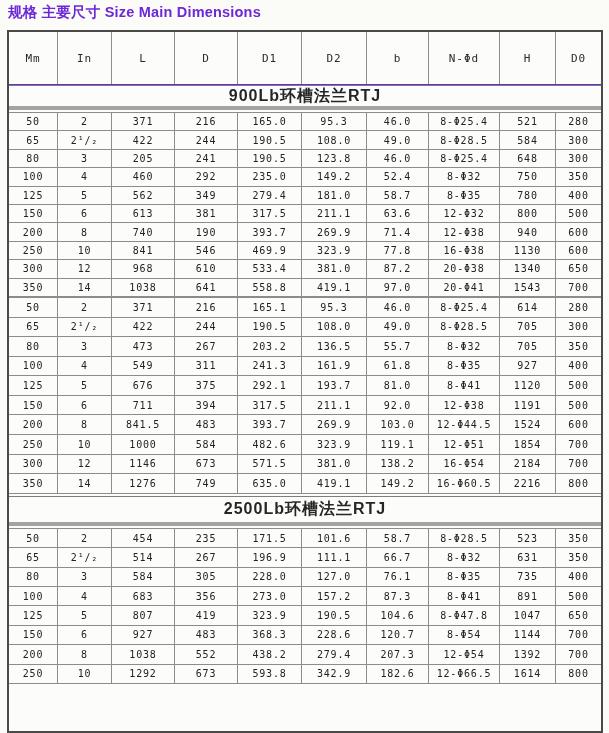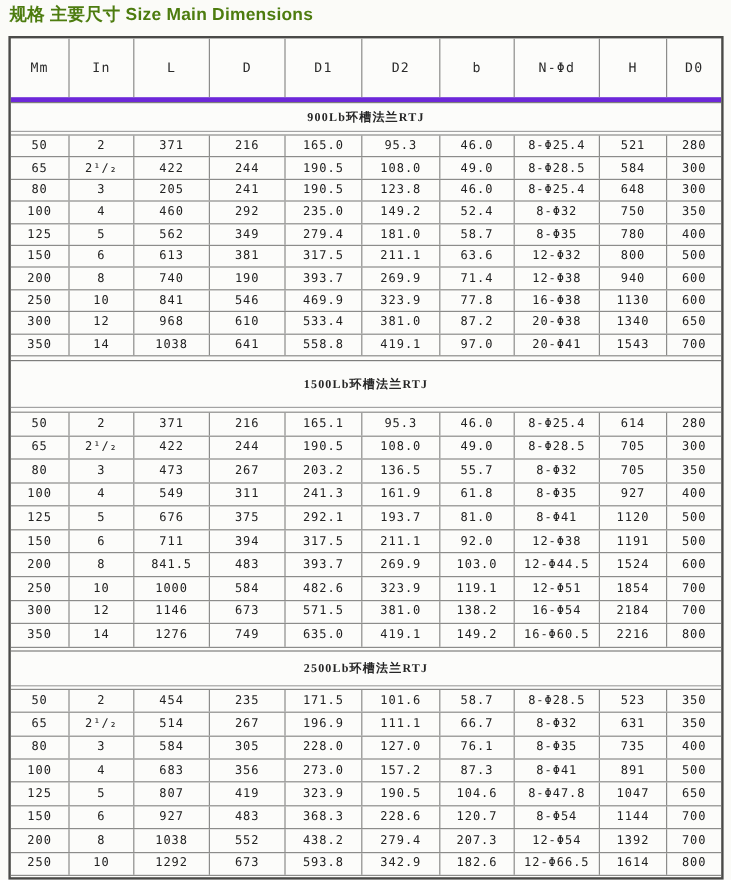--- a/index.html
+++ b/index.html
@@ -10,62 +10,62 @@
     overflow: hidden;
     font-family: "DejaVu Sans Mono", monospace;
     position: relative;
   }
   .page-title {
     position: absolute;
     left: 8px; top: 3px;
     font-family: "Liberation Sans", sans-serif;
     font-weight: 700;
     font-size: 14.5px;
-    color: #4d7c0f;
+    color: #6d28d9;
     letter-spacing: 0.2px;
     white-space: nowrap;
   }
   .tbl {
     position: absolute;
     left: 7px; top: 30px;
     width: 596px; height: 703px;
     border: 2px solid #4a4a48;
     background: #fcfcfa;
     overflow: hidden;
   }
   .grid-row {
     display: grid;
     grid-template-columns: 49px 54px 63px 63px 64px 65px 62px 71px 56px 1fr;
   }
-  .hdr { height: 53px; border-bottom: 4px solid #6d28d9; }
+  .hdr { height: 53px; border-bottom: 1px solid #6d28d9; }
   .hdr .cell {
     font-size: 11px;
     color: #2b2b2b;
     letter-spacing: 1px;
   }
   .cell {
     display: flex;
     align-items: center;
     justify-content: center;
     border-right: 1px solid #8c8c8a;
     overflow: hidden;
     white-space: nowrap;
   }
   .cell:last-child { border-right: none; }
   .band {
     display: flex;
     align-items: center;
     justify-content: center;
     border-top: 1px solid #7e7e7c;
-    border-bottom: 1px solid #a3a3a3;
-    font-size: 10px;
+    border-bottom: 4px solid #a3a3a3;
+    font-size: 16px;
     font-weight: 700;
     color: #262626;
     letter-spacing: 1px;
-    font-family: Liberation Serif, serif;
+    font-family: Liberation Sans, sans-serif;
   }
   .band-1 { height: 25px; margin-bottom: 2px; }
   .band-2 { height: 40px; margin: 3px 0; }
   .band-3 { height: 30px; margin: 2px 0; }
   .rows { border-top: 1px solid #8c8c8a; }
   .row { border-bottom: 1px solid #8c8c8a; text-align: center; }
   .rows-1 .row { height: 18.4px; }
   .rows-2 .row { height: 19.6px; }
   .rows-3 .row { height: 19.4px; }
   .row .cell {
@@ -210,21 +210,20 @@
           <div class="cell">1038</div>
           <div class="cell">641</div>
           <div class="cell">558.8</div>
           <div class="cell">419.1</div>
           <div class="cell">97.0</div>
           <div class="cell">20-Φ41</div>
           <div class="cell">1543</div>
           <div class="cell">700</div>
         </div>
       </div>
-      <div class="band band-2">1500Lb环槽法兰RTJ</div>
       <div class="rows rows-2">
         <div class="row grid-row">
           <div class="cell">50</div>
           <div class="cell">2</div>
           <div class="cell">371</div>
           <div class="cell">216</div>
           <div class="cell">165.1</div>
           <div class="cell">95.3</div>
           <div class="cell">46.0</div>
           <div class="cell">8-Φ25.4</div>

